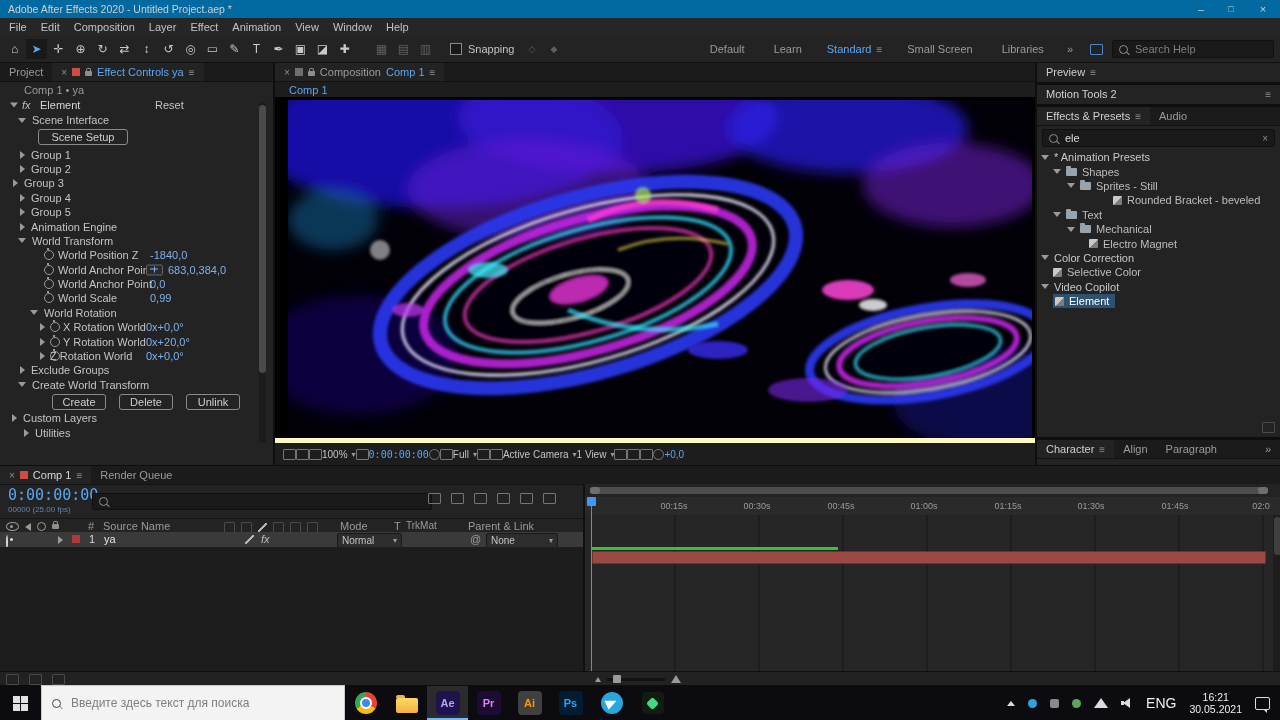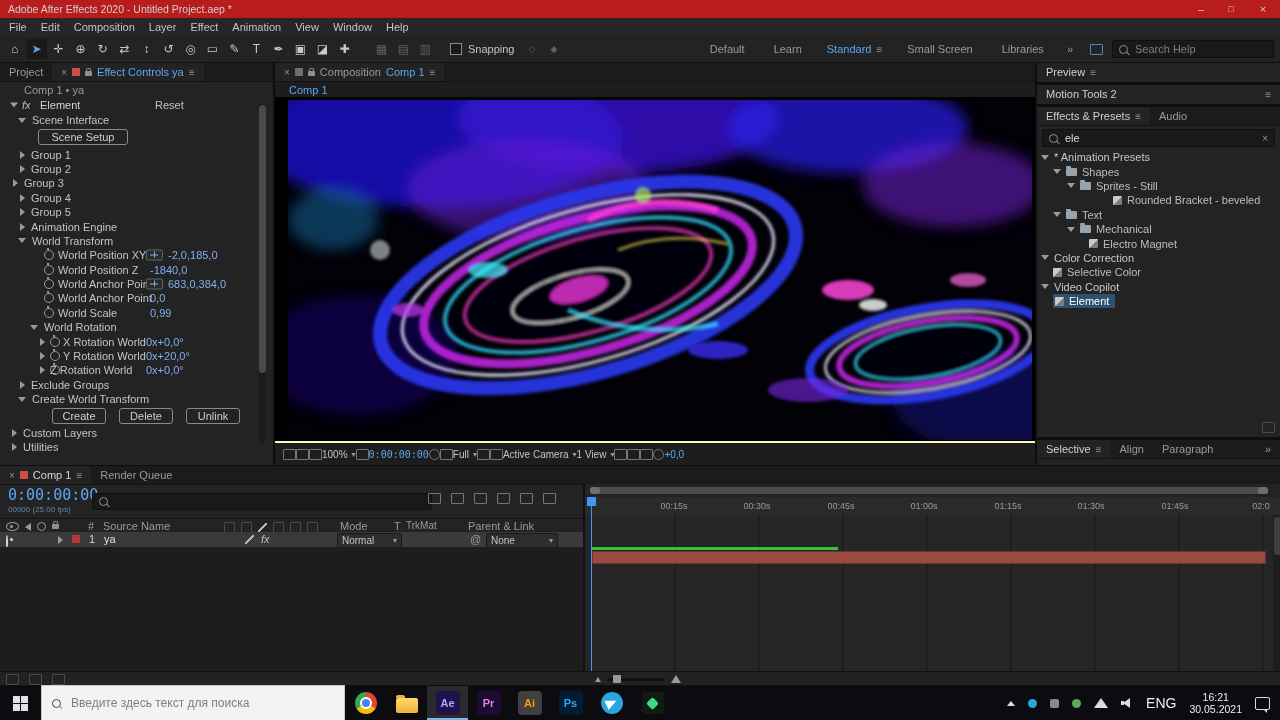--- a/index.html
+++ b/index.html
@@ -86,21 +86,21 @@
   .vol{position:relative;width:12px;height:10px}
   .vol::before{content:"";position:absolute;left:0;top:3px;width:3px;height:4px;background:#dcdcdc}
   .vol::after{content:"";position:absolute;left:2px;top:0;border-top:5px solid transparent;border-bottom:5px solid transparent;border-right:7px solid #dcdcdc}
   .notif{width:13px;height:11px;border:1px solid #dcdcdc;border-radius:2px;position:relative}
   .notif::after{content:"";position:absolute;bottom:-4px;right:2px;border-left:4px solid transparent;border-top:4px solid #dcdcdc}
   .tray-dot{width:9px;height:9px;border-radius:50%;flex:none}
 </style>
 </head>
 <body>
 
-<div class="abs fr" style="left:0;top:0;width:1280px;height:18px;background:#b91c1c;justify-content:space-between">
+<div class="abs fr" style="left:0;top:0;width:1280px;height:18px;background:#0369a1;justify-content:space-between">
   <span style="padding-left:8px;font-size:10.5px;color:#cfcfcf">Adobe After Effects 2020 - Untitled Project.aep *</span>
   <span class="fr" style="height:100%">
     <span class="fr" style="width:30px;height:100%;justify-content:center;color:#d0d0d0">–</span>
     <span class="fr" style="width:30px;height:100%;justify-content:center;color:#d0d0d0;font-size:9px">□</span>
     <span class="fr" style="width:34px;height:100%;justify-content:center;color:#d0d0d0">×</span>
   </span>
 </div>
 
 <div class="abs fr" style="left:0;top:18px;width:1280px;height:18px;background:#262626;padding-left:2px">
   <span class="fr" style="padding:0 7px;height:100%">File</span>
@@ -211,26 +211,20 @@
   <div class="erf" style="padding-left:20px">
     <span class="twc"></span>
     <span>Animation Engine</span>
   </div>
   <div class="erf" style="padding-left:18px">
     <span class="tw"></span>
     <span>World Transform</span>
   </div>
   <div class="era">
     <span class="clock" style="left:44px"></span>
-    <span style="left:58px">World Position XY</span>
-    <span class="tgt" style="left:146px"></span>
-    <span class="val" style="left:168px">-2,0,185,0</span>
-  </div>
-  <div class="era">
-    <span class="clock" style="left:44px"></span>
     <span style="left:58px">World Position Z</span>
     <span class="val" style="left:150px">-1840,0</span>
   </div>
   <div class="era">
     <span class="clock" style="left:44px"></span>
     <span style="left:58px">World Anchor Point</span>
     <span class="tgt" style="left:146px"></span>
     <span class="val" style="left:168px">683,0,384,0</span>
   </div>
   <div class="era">
@@ -275,21 +269,21 @@
   </div>
   <div class="fr" style="height:19px;padding-left:52px;gap:13px">
     <button class="btn" style="width:54px">Create</button>
     <button class="btn" style="width:54px">Delete</button>
     <button class="btn" style="width:54px">Unlink</button>
   </div>
   <div class="erf" style="padding-left:12px">
     <span class="twc"></span>
     <span>Custom Layers</span>
   </div>
-  <div class="erf" style="padding-left:12px">
+  <div class="erf" style="padding-left:24px">
     <span class="twc"></span>
     <span>Utilities</span>
   </div>
 
   <div class="abs" style="right:7px;top:40px;width:7px;height:340px;background:#1b1b1b;border-radius:4px">
     <div class="abs" style="left:0;top:2px;width:7px;height:268px;background:#4a4a4a;border-radius:4px"></div>
   </div>
 </div>
 
 <div class="panel" style="left:275px;top:63px;width:760px;height:402px;background:#1d1d1d">
@@ -355,21 +349,21 @@
         <ellipse cx="120" cy="210" rx="16" ry="7" fill="#c438f0" opacity="0.7"></ellipse>
         <ellipse cx="92" cy="150" rx="10" ry="10" fill="#ffffff" opacity="0.5"></ellipse>
         <ellipse cx="430" cy="250" rx="30" ry="9" fill="#3a2af0" opacity="0.8"></ellipse>
         <ellipse cx="520" cy="290" rx="40" ry="12" fill="#7a2ae8" opacity="0.6"></ellipse>
         <ellipse cx="680" cy="180" rx="18" ry="7" fill="#ff6ae0" opacity="0.7"></ellipse>
         <ellipse cx="355" cy="95" rx="8" ry="8" fill="#b3ff4a" opacity="0.6"></ellipse>
       </g>
     </svg>
   </div>
 
-  <div class="abs fr" style="left:0;bottom:0;width:760px;height:22px;background:#1d1d1d;border-top:2px solid #fef9c3;padding:0 8px;font-size:10px">
+  <div class="abs fr" style="left:0;bottom:0;width:760px;height:22px;background:#1d1d1d;border-top:5px solid #fef9c3;padding:0 8px;font-size:10px">
     <span class="vic"></span>
     <span class="vic"></span>
     <span class="vic"></span>
     <span class="fr" style="gap:4px">
       <span>100%</span>
       <span class="c dim" style="font-size:8px">▾</span>
     </span>
     <span class="vic"></span>
     <span class="bluetxt mono">0:00:00:00</span>
     <span class="vic round"></span>
@@ -480,21 +474,21 @@
         <span>Element</span>
       </span>
     </div>
   </div>
   <span class="vic dimmer abs" style="right:5px;bottom:4px"></span>
 </div>
 
 <div class="panel" style="left:1037px;top:440px;width:243px;height:25px">
   <div class="tabbar">
     <span class="tab on">
-      <span style="color:#cfcfcf">Selective</span>
+      <span style="color:#cfcfcf">Character</span>
       <span class="mg">≡</span>
     </span>
     <span class="tab">
         <span>Align</span>
       </span>
     <span class="tab">
         <span>Paragraph</span>
       </span>
     <span style="flex:1"></span>
     <span class="tab">»</span>

